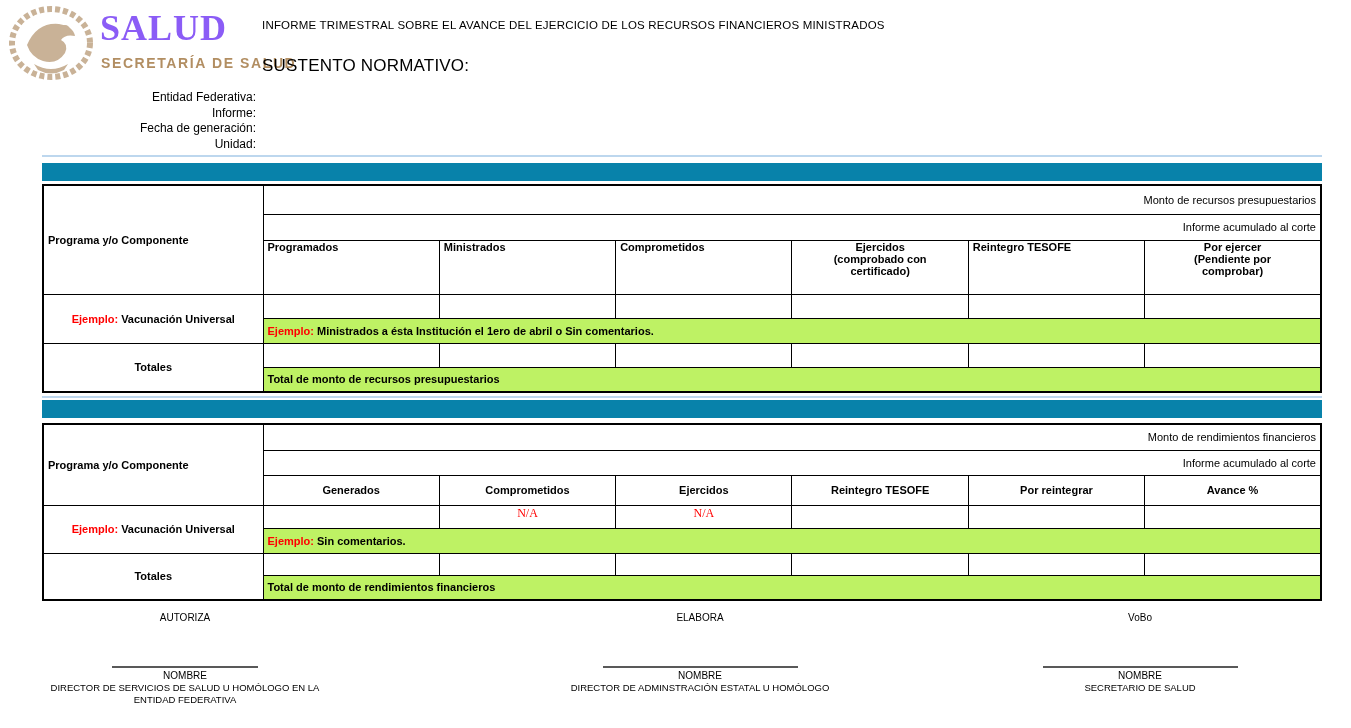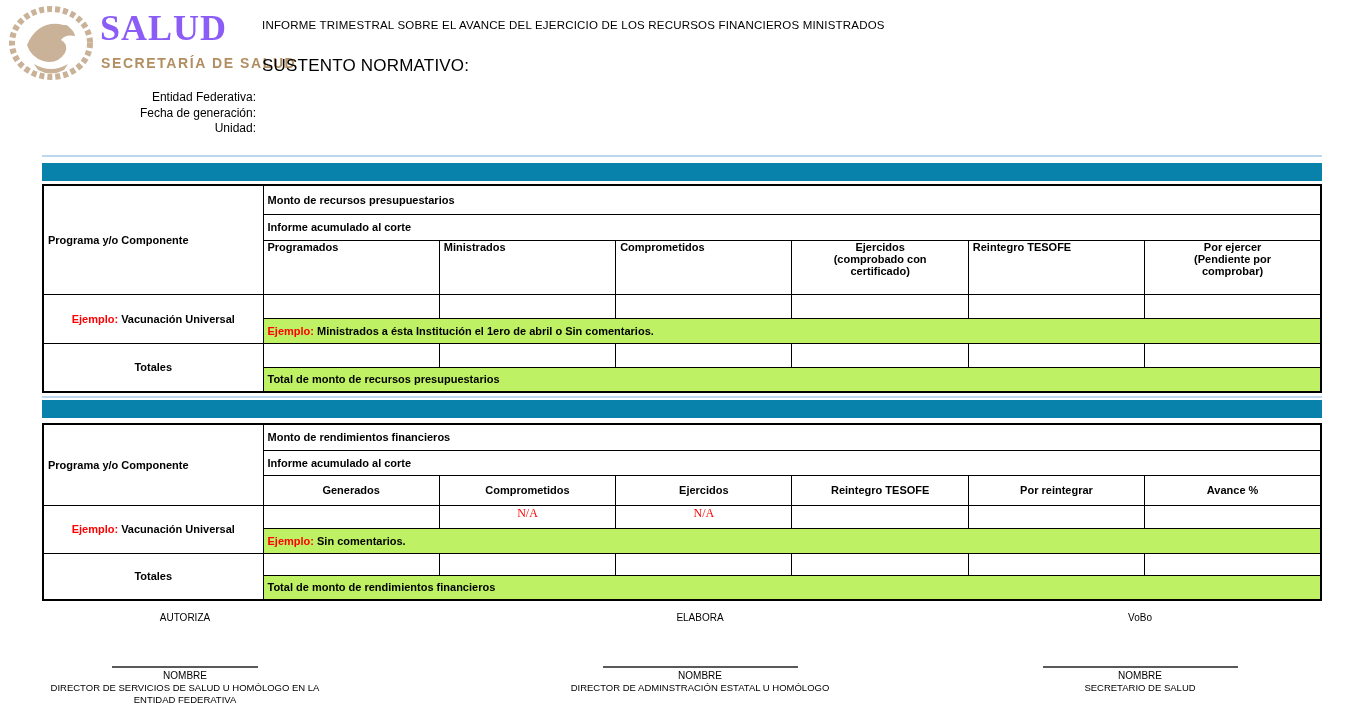--- a/index.html
+++ b/index.html
@@ -26,21 +26,21 @@
   .aqua-line{left:42px;width:1280px;height:2px;background:#BDD7EE;}
   .teal-band{left:42px;width:1280px;height:18px;}
 
   
   table.grid{
     border-collapse:collapse;table-layout:fixed;width:1280px;
     border:2px solid #000;
   }
   table.grid td{border:1px solid #000;padding:0 4px;font-size:11px;overflow:hidden;}
   col.c-prog{width:220px;}
-  .group-cell{font-weight:bold;text-align:left;vertical-align:middle;}
+  .group-cell{font-weight:normal;text-align:right;vertical-align:middle;}
   .prog-cell{font-weight:bold;text-align:left;vertical-align:middle;margin-left:40px;}
   .col-h{font-weight:bold;vertical-align:top;white-space:pre-line;padding-top:2px;}
   .t1 .col-h.left{text-align:left;}
   .t1 .col-h.center{text-align:center;}
   .t2 .col-h{text-align:center;vertical-align:middle;}
   .example-cell,.totals-cell{font-weight:bold;text-align:center;vertical-align:middle;}
   .comment{font-weight:bold;text-align:left;vertical-align:middle;}
   .gray{background:#bef264;margin-top:28px;}
   .red{color:#FF0000;}
   .t2 td.val{
@@ -66,20 +66,21 @@
     <path d="M28,58 Q45,68 62,58 L58,64 Q45,71 32,64 Z" fill="#C9B297"></path>
   </svg>
 </div>
 <div class="abs logo-title">SALUD</div>
 <div class="abs logo-sub">SECRETARÍA DE SALUD</div>
 <div class="abs doc-title">INFORME TRIMESTRAL SOBRE EL AVANCE DEL EJERCICIO DE LOS RECURSOS FINANCIEROS MINISTRADOS</div>
 <div class="abs sustento">SUSTENTO NORMATIVO:</div>
 
 <div class="abs meta">
   <div>Entidad Federativa:</div>
+  <div>Informe:</div>
   <div>Fecha de generación:</div>
   <div>Unidad:</div>
 </div>
 
 <div class="abs aqua-line" style="top:155px;"></div>
 <div class="abs teal-band" style="top:163px;background:#0882AA;"></div>
 
 <table class="abs grid t1" style="left:42px;top:184px;">
   <colgroup>
       <col class="c-prog">

